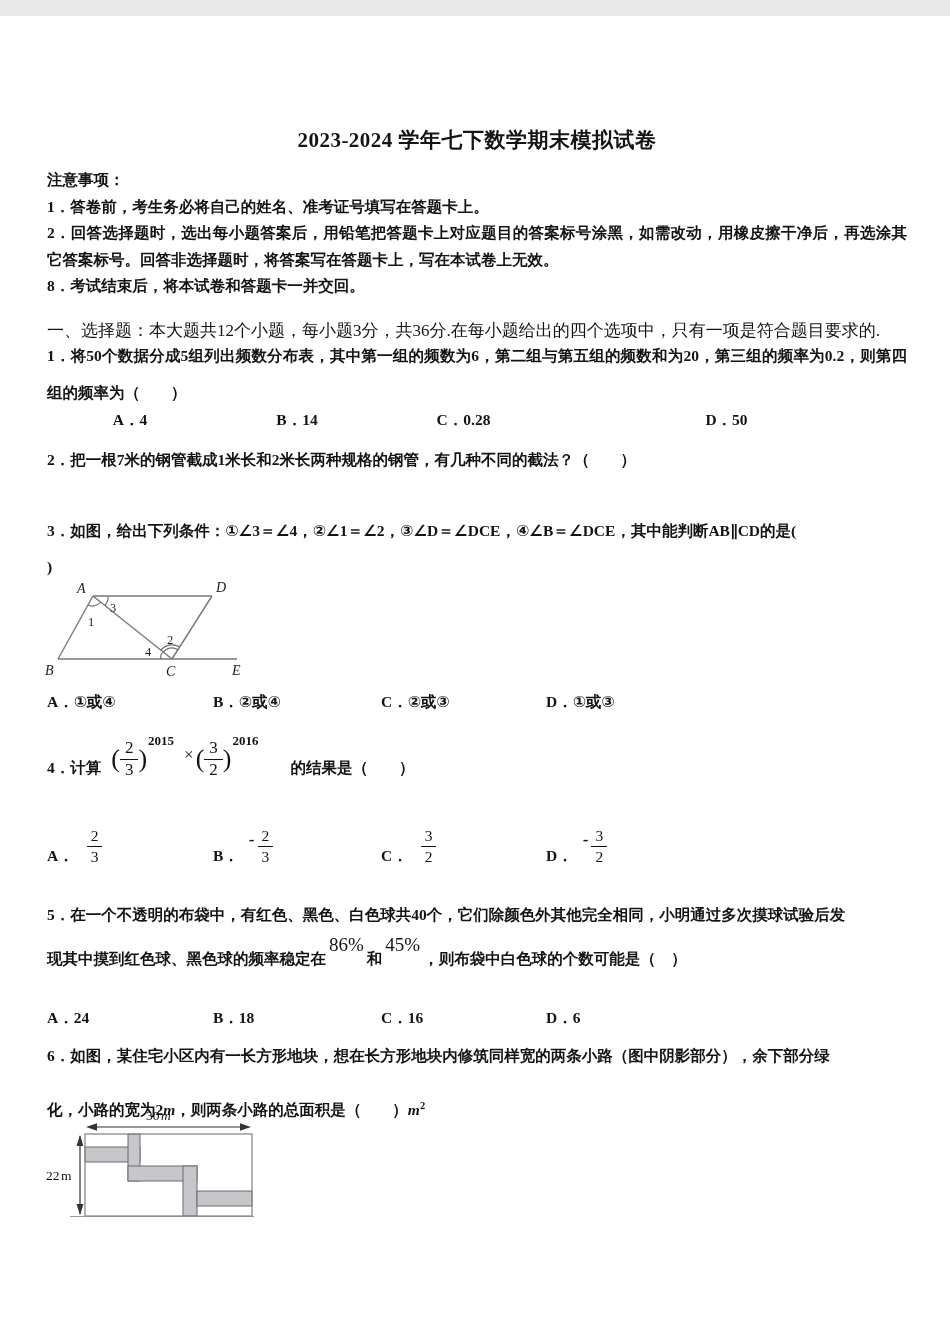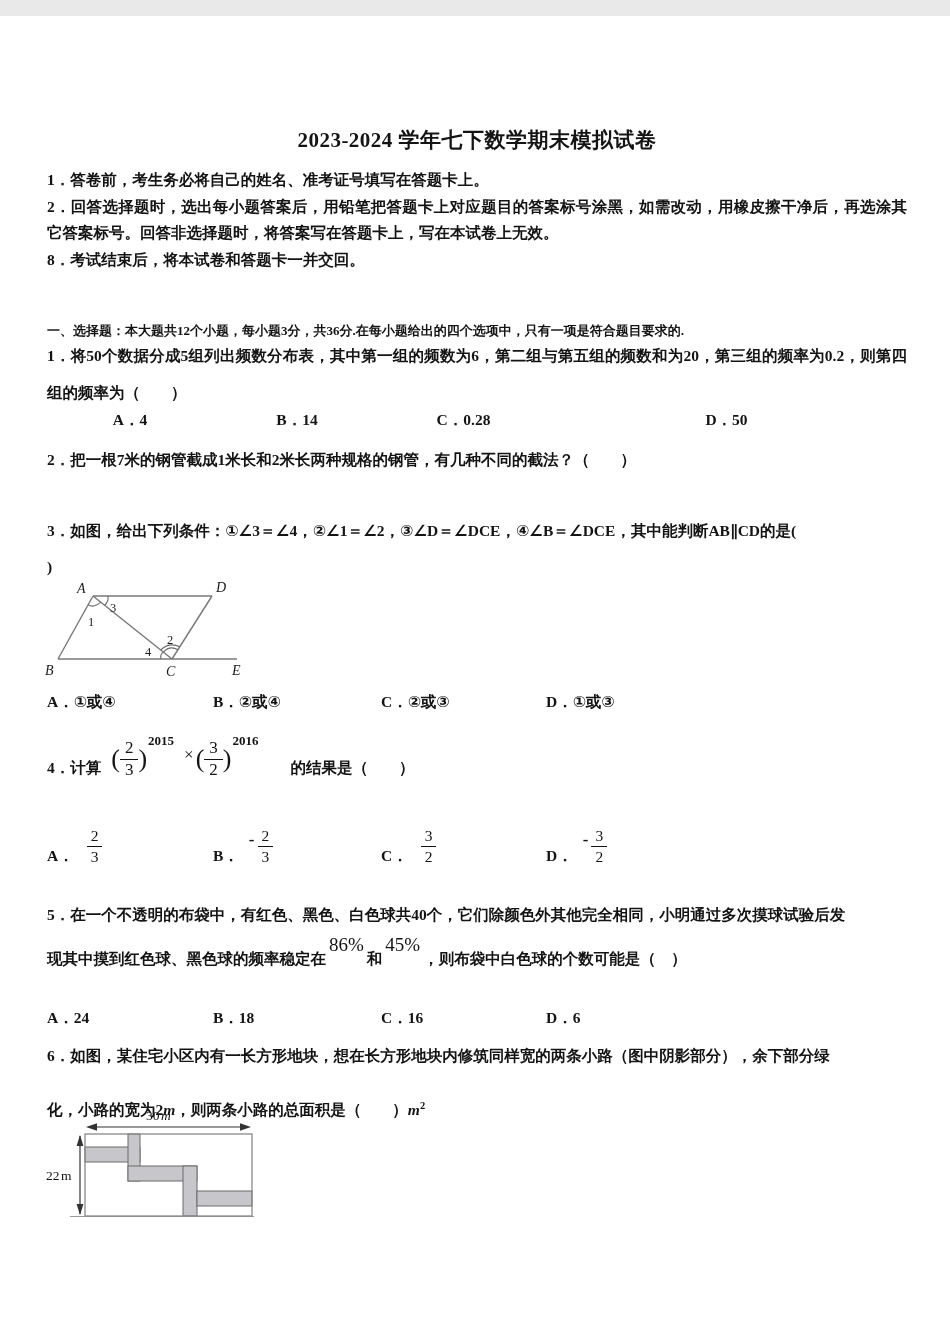--- a/index.html
+++ b/index.html
@@ -9,21 +9,21 @@
     background:#ffffff; overflow:hidden;
     font-family:"Liberation Serif","DejaVu Sans",serif;
     color:#141414;
   }
   .abs { position:absolute; left:47px; width:860px; }
   .title {
     text-align:center; font-size:21px; font-weight:700; letter-spacing:0.5px;
   }
   .notice p { font-size:15.5px; font-weight:600; line-height:26.6px; text-align:justify; }
   .notice .nhead { font-weight:700; }
-  .sec { font-size:13px; font-weight:700; line-height:24px; }
+  .sec { font-size:17px; font-weight:400; line-height:24px; }
   .qtext { font-size:15.5px; font-weight:600; line-height:36.5px; text-align:justify; }
   .optrow { display:grid; grid-template-columns:166px 168px 165px 1fr; }
   .opt { font-size:15.5px; font-weight:700; }
   
   .q4row { display:flex; align-items:flex-end; height:64px; }
   .q4row .cn { font-size:15.5px; font-weight:600; line-height:22px; }
   .pow { display:inline-flex; align-items:flex-start; margin:0 2px 0 10px; }
   .pgroup { display:inline-flex; align-items:center; }
   .paren { font-size:26px; font-weight:400; line-height:1; }
   .bfrac { display:inline-flex; flex-direction:column; align-items:center;
@@ -50,20 +50,21 @@
   svg text { font-family:"Liberation Serif","DejaVu Serif",serif; }
 </style>
 </head>
 <body>
 
 <div class="page">
 
   <h1 class="abs title" style="top:110px;">2023-2024 学年七下数学期末模拟试卷</h1>
 
   <div class="abs notice" style="top:151px;">
+    <p class="nhead">注意事项：</p>
     <p>1．答卷前，考生务必将自己的姓名、准考证号填写在答题卡上。</p>
     <p>2．回答选择题时，选出每小题答案后，用铅笔把答题卡上对应题目的答案标号涂黑，如需改动，用橡皮擦干净后，再选涂其它答案标号。回答非选择题时，将答案写在答题卡上，写在本试卷上无效。</p>
     <p>8．考试结束后，将本试卷和答题卡一并交回。</p>
   </div>
 
   <p class="abs sec" style="top:303px;">一、选择题：本大题共12个小题，每小题3分，共36分.在每小题给出的四个选项中，只有一项是符合题目要求的.</p>
 
   <p class="abs qtext" style="top:322px;">1．将50个数据分成5组列出频数分布表，其中第一组的频数为6，第二组与第五组的频数和为20，第三组的频率为0.2，则第四组的频率为（　　）</p>
   <div class="abs optrow" style="top:394px;text-align:center;">
     <span class="opt">A．4</span>

